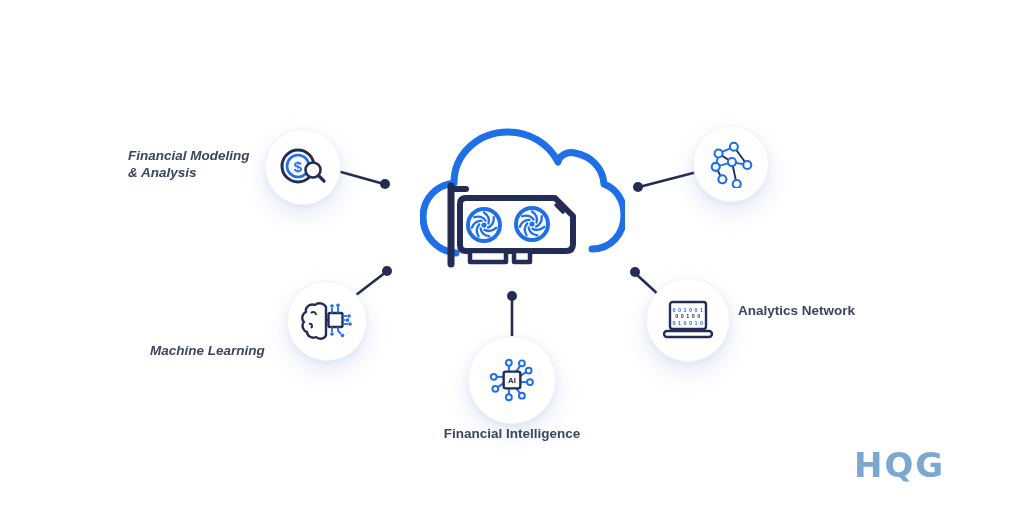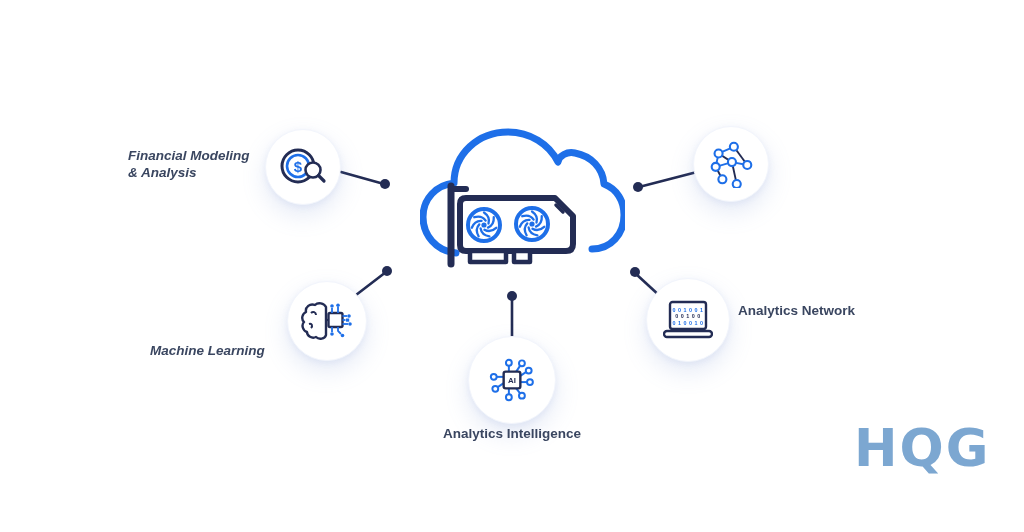--- a/index.html
+++ b/index.html
@@ -6,21 +6,21 @@
   body{width:1024px;height:532px;background:#ffffff;position:relative;overflow:hidden;
        font-family:"Liberation Sans", sans-serif;}
   .canvas{position:absolute;inset:0;}
   .node-label{position:absolute;font-weight:bold;font-size:13.5px;line-height:17px;color:#3A4660;}
   .align-r{font-style:italic;}
   .align-c{text-align:center;}
   .icon-circle{position:absolute;background:#fff;border-radius:50%;border:1px solid #f2f5fc;
        box-shadow:0 10px 24px rgba(125,150,210,.20),0 2px 6px rgba(125,150,210,.12);
        display:flex;align-items:center;justify-content:center;box-sizing:border-box;}
   .overlay{position:absolute;left:0;top:0;pointer-events:none;}
-  .logo{position:absolute;left:854px;top:418px;font-weight:bold;font-size:52px;
+  .logo{position:absolute;left:854px;top:445px;font-weight:bold;font-size:34px;
        letter-spacing:2px;color:#7CA7D1;font-family:"DejaVu Sans", sans-serif;}
 </style>
 </head>
 <body>
 
 <div class="canvas">
 
   <svg class="overlay" width="1024" height="532" viewBox="0 0 1024 532">
     <g stroke="#232C54" stroke-width="2.6" stroke-linecap="round">
       <line x1="341" y1="172" x2="384" y2="184"></line>
@@ -169,21 +169,21 @@
         <circle cx="39" cy="14" r="2.8"></circle>
           <circle cx="40.2" cy="25" r="2.8"></circle>
         <circle cx="20" cy="39.5" r="2.8"></circle>
           <circle cx="32.5" cy="38" r="2.8"></circle>
       </g>
       <rect x="15" y="15" width="16" height="16" rx="2" fill="#ffffff" stroke="#232C54" stroke-width="2.3"></rect>
       <text x="23" y="26" text-anchor="middle" font-size="7.5" font-weight="bold" fill="#232C54">AI</text>
     </svg>
   </div>
   <div class="node-label align-c" style="left:432px;top:425px;width:160px;">
-    <div>Analytics Intelligence</div>
+    <div>Financial Intelligence</div>
   </div>
 
   <div class="icon-circle" style="left:646px;top:278px;width:84px;height:84px;">
     <svg width="50" height="40" viewBox="0 0 50 40">
       <rect x="7" y="2" width="36" height="27" rx="2.5" fill="#ffffff" stroke="#232C54" stroke-width="2.4"></rect>
       <rect x="1" y="31" width="48" height="6" rx="3" fill="#ffffff" stroke="#232C54" stroke-width="2.4"></rect>
       <text x="25" y="11.5" text-anchor="middle" font-size="5.4" font-weight="bold" fill="#1E6FE8" letter-spacing="0.5">0 0 1 0 0 1</text>
       <text x="25" y="18" text-anchor="middle" font-size="5.4" font-weight="bold" fill="#232C54" letter-spacing="0.5">0 0 1 0 0</text>
       <text x="25" y="24.5" text-anchor="middle" font-size="5.4" font-weight="bold" fill="#1E6FE8" letter-spacing="0.5">0 1 0 0 1 0</text>
     </svg>

